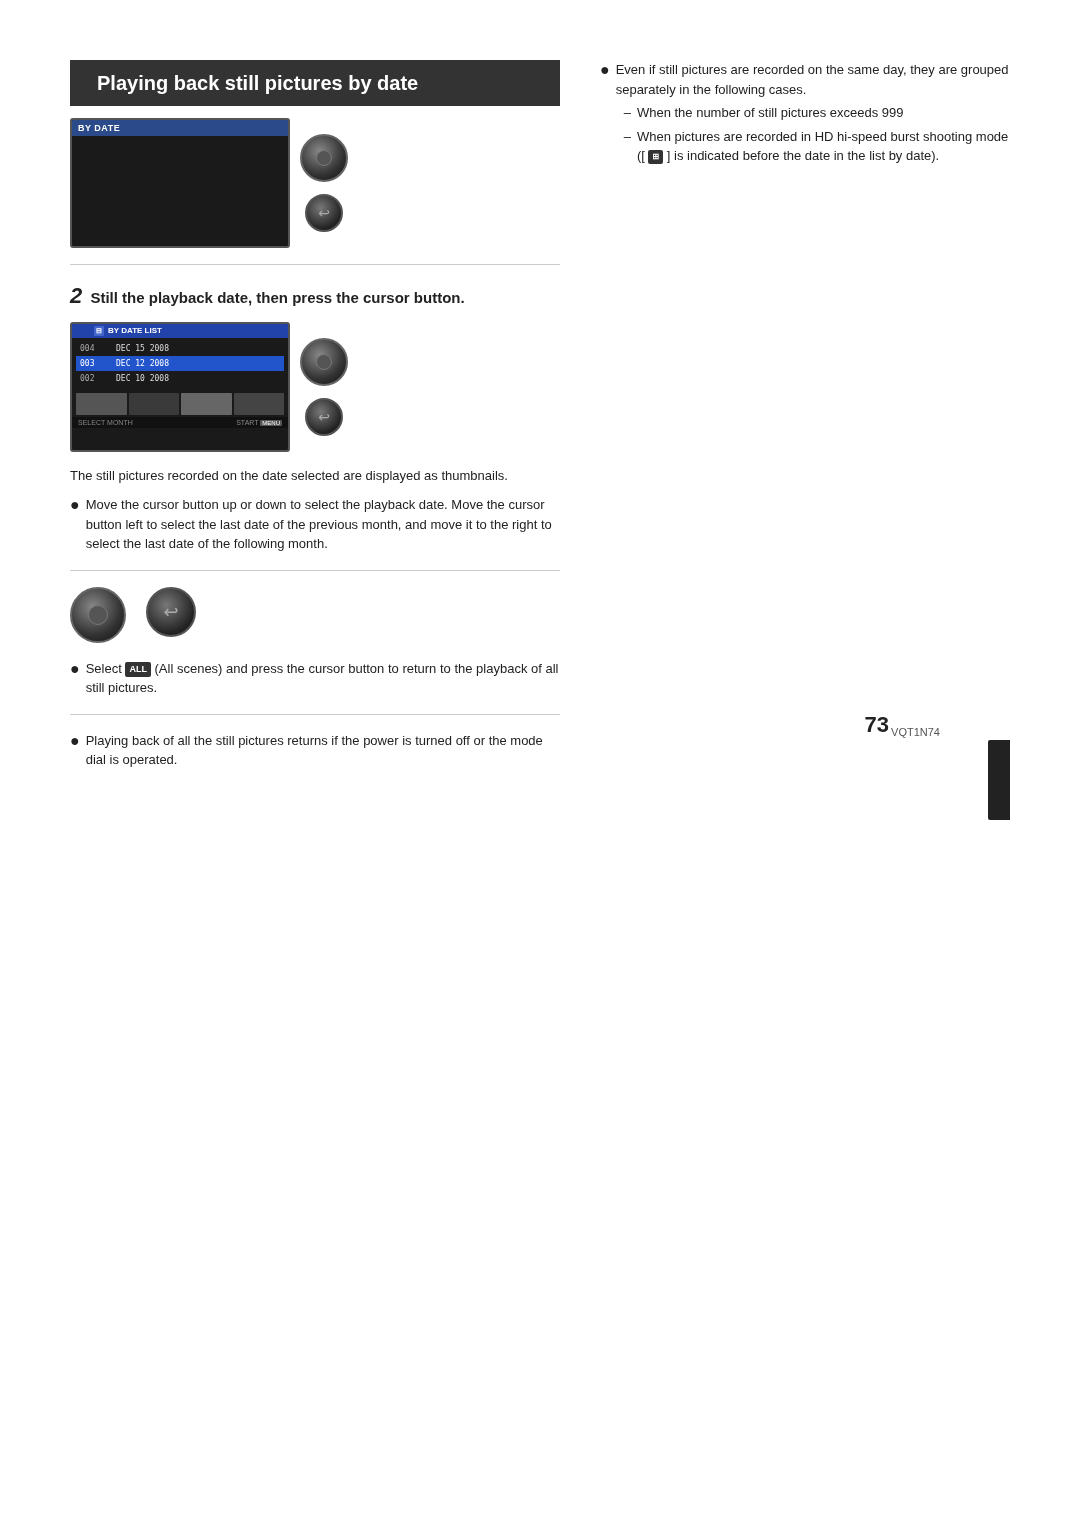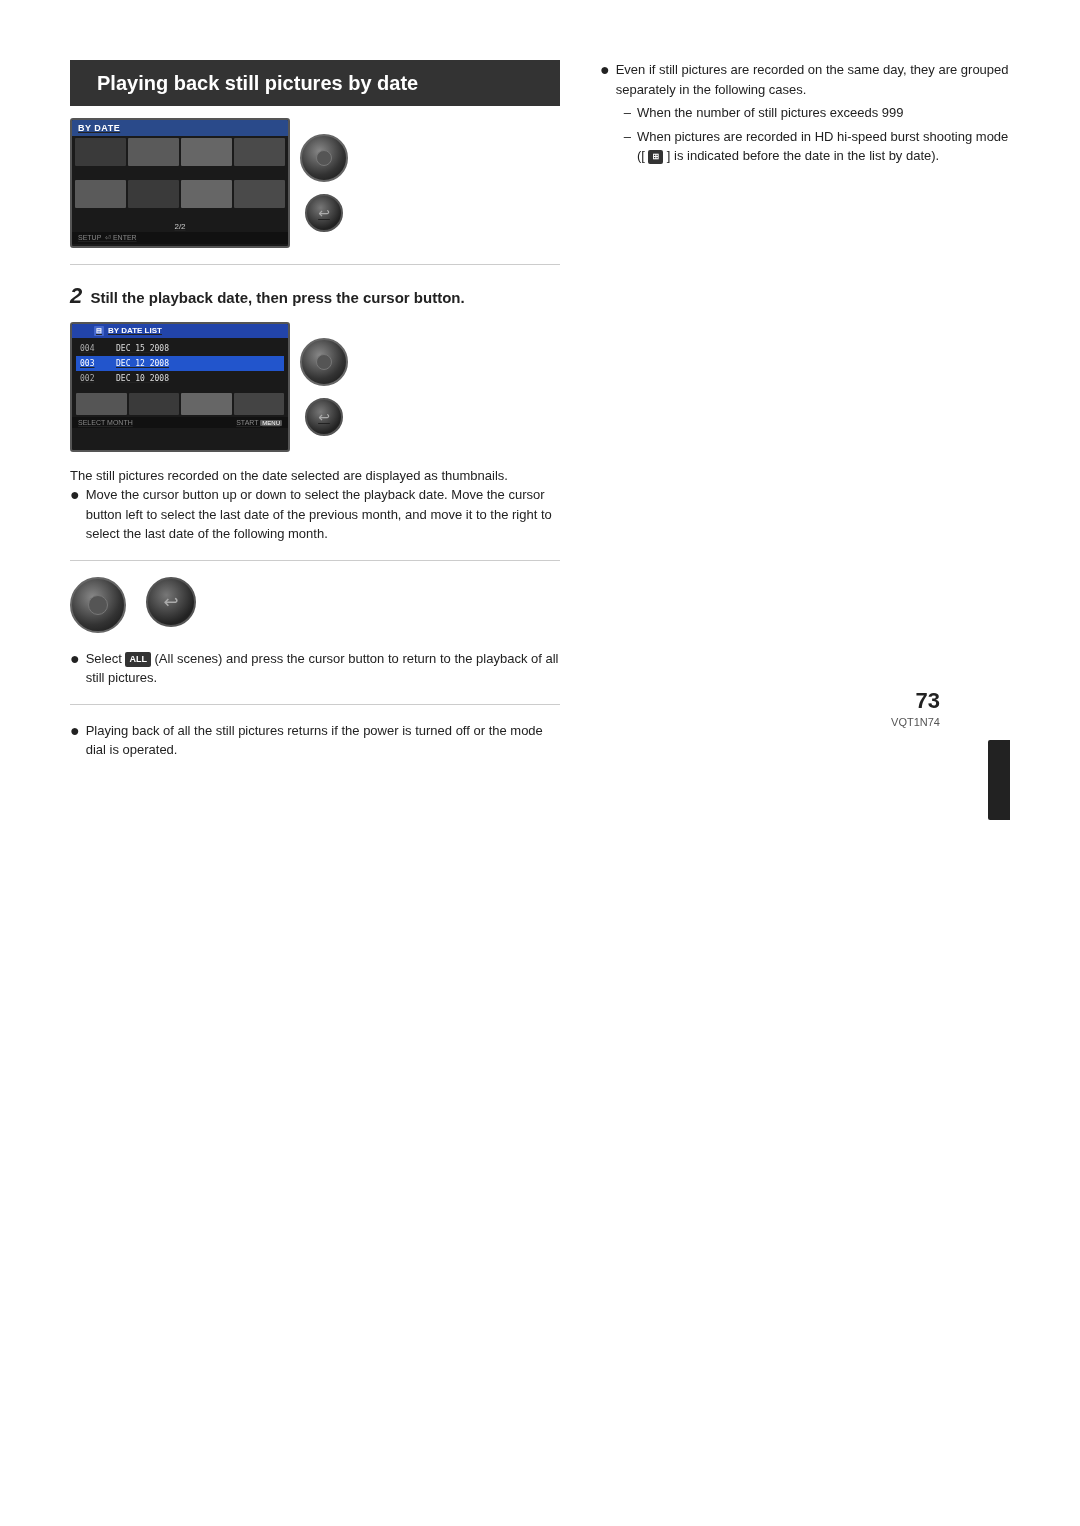--- a/index.html
+++ b/index.html
@@ -51,21 +51,20 @@
       margin-right: 4px;
     }
     .step-block {
       margin-bottom: 10px;
     }
     .step-visual {
       display: flex;
       align-items: center;
       gap: 10px;
       margin-bottom: 14px;
-      text-decoration: underline;
     }
     .screen-mock {
       width: 220px;
       height: 130px;
       background: #1a1a1a;
       border: 2px solid #555;
       border-radius: 3px;
       position: relative;
       overflow: hidden;
       flex-shrink: 0;
@@ -189,21 +188,21 @@
     .step3-icons {
       display: flex;
       gap: 20px;
       margin: 10px 0 16px 0;
     }
     .page-footer {
       position: absolute;
       bottom: 40px;
       right: 70px;
       display: flex;
-      flex-direction: column;
+      flex-direction: row;
       align-items: flex-end;
       gap: 2px;
       margin-top: 48px;
     }
     .page-number {
       font-size: 22px;
       font-weight: bold;
       color: #222;
     }
     .model-number {
@@ -272,36 +271,20 @@
       <div class="section-title-box">
         <span>Playing back still pictures by date</span>
       </div>
 
 
       <div class="step-block">
         <div class="step-visual">
 
           <div class="screen-mock">
             <div class="screen-header">BY DATE</div>
-            <div class="screen-inner-content">
-              <div class="screen-thumbgrid">
-                <div class="screen-thumb t1" style="height:28px;"></div>
-                <div class="screen-thumb t2" style="height:28px;"></div>
-                <div class="screen-thumb t3" style="height:28px;"></div>
-                <div class="screen-thumb t4" style="height:28px;"></div>
-                <div class="screen-thumb t2" style="height:28px;"></div>
-                <div class="screen-thumb t1" style="height:28px;"></div>
-                <div class="screen-thumb t3" style="height:28px;"></div>
-                <div class="screen-thumb t4" style="height:28px;"></div>
-              </div>
-              <div class="screen-page-row">2/2</div>
-              <div style="background:#111;color:#888;font-size:7px;padding:2px 6px;display:flex;justify-content:space-between;">
-                <span>SETUP &nbsp;⏎ ENTER</span>
-              </div>
-            </div>
           </div>
 
           <div class="controls-col">
             <div class="dpad">
               <div class="dpad-ring">
                 <div class="dpad-center"></div>
               </div>
             </div>
             <div class="small-btn">
               <span class="small-btn-arrow">↩</span>
@@ -360,21 +343,21 @@
                 <div class="dpad-center"></div>
               </div>
             </div>
             <div class="small-btn">
               <span class="small-btn-arrow">↩</span>
             </div>
           </div>
         </div>
       </div>
 
-      <p style="font-size:13px;line-height:1.5;">The still pictures recorded on the date selected are displayed as thumbnails.</p>
+      <p style="font-size:13px;line-height:1.5;margin-bottom:10px;">The still pictures recorded on the date selected are displayed as thumbnails.</p>
       <div class="bullet-point">
         <span class="bullet-dot">●</span>
         <span>Move the cursor button up or down to select the playback date. Move the cursor button left to select the last date of the previous month, and move it to the right to select the last date of the following month.</span>
       </div>
 
       <hr class="divider">
 
       <div class="step-block">
         <div class="step3-icons">
           <div class="dpad" style="width:56px;height:56px;">

